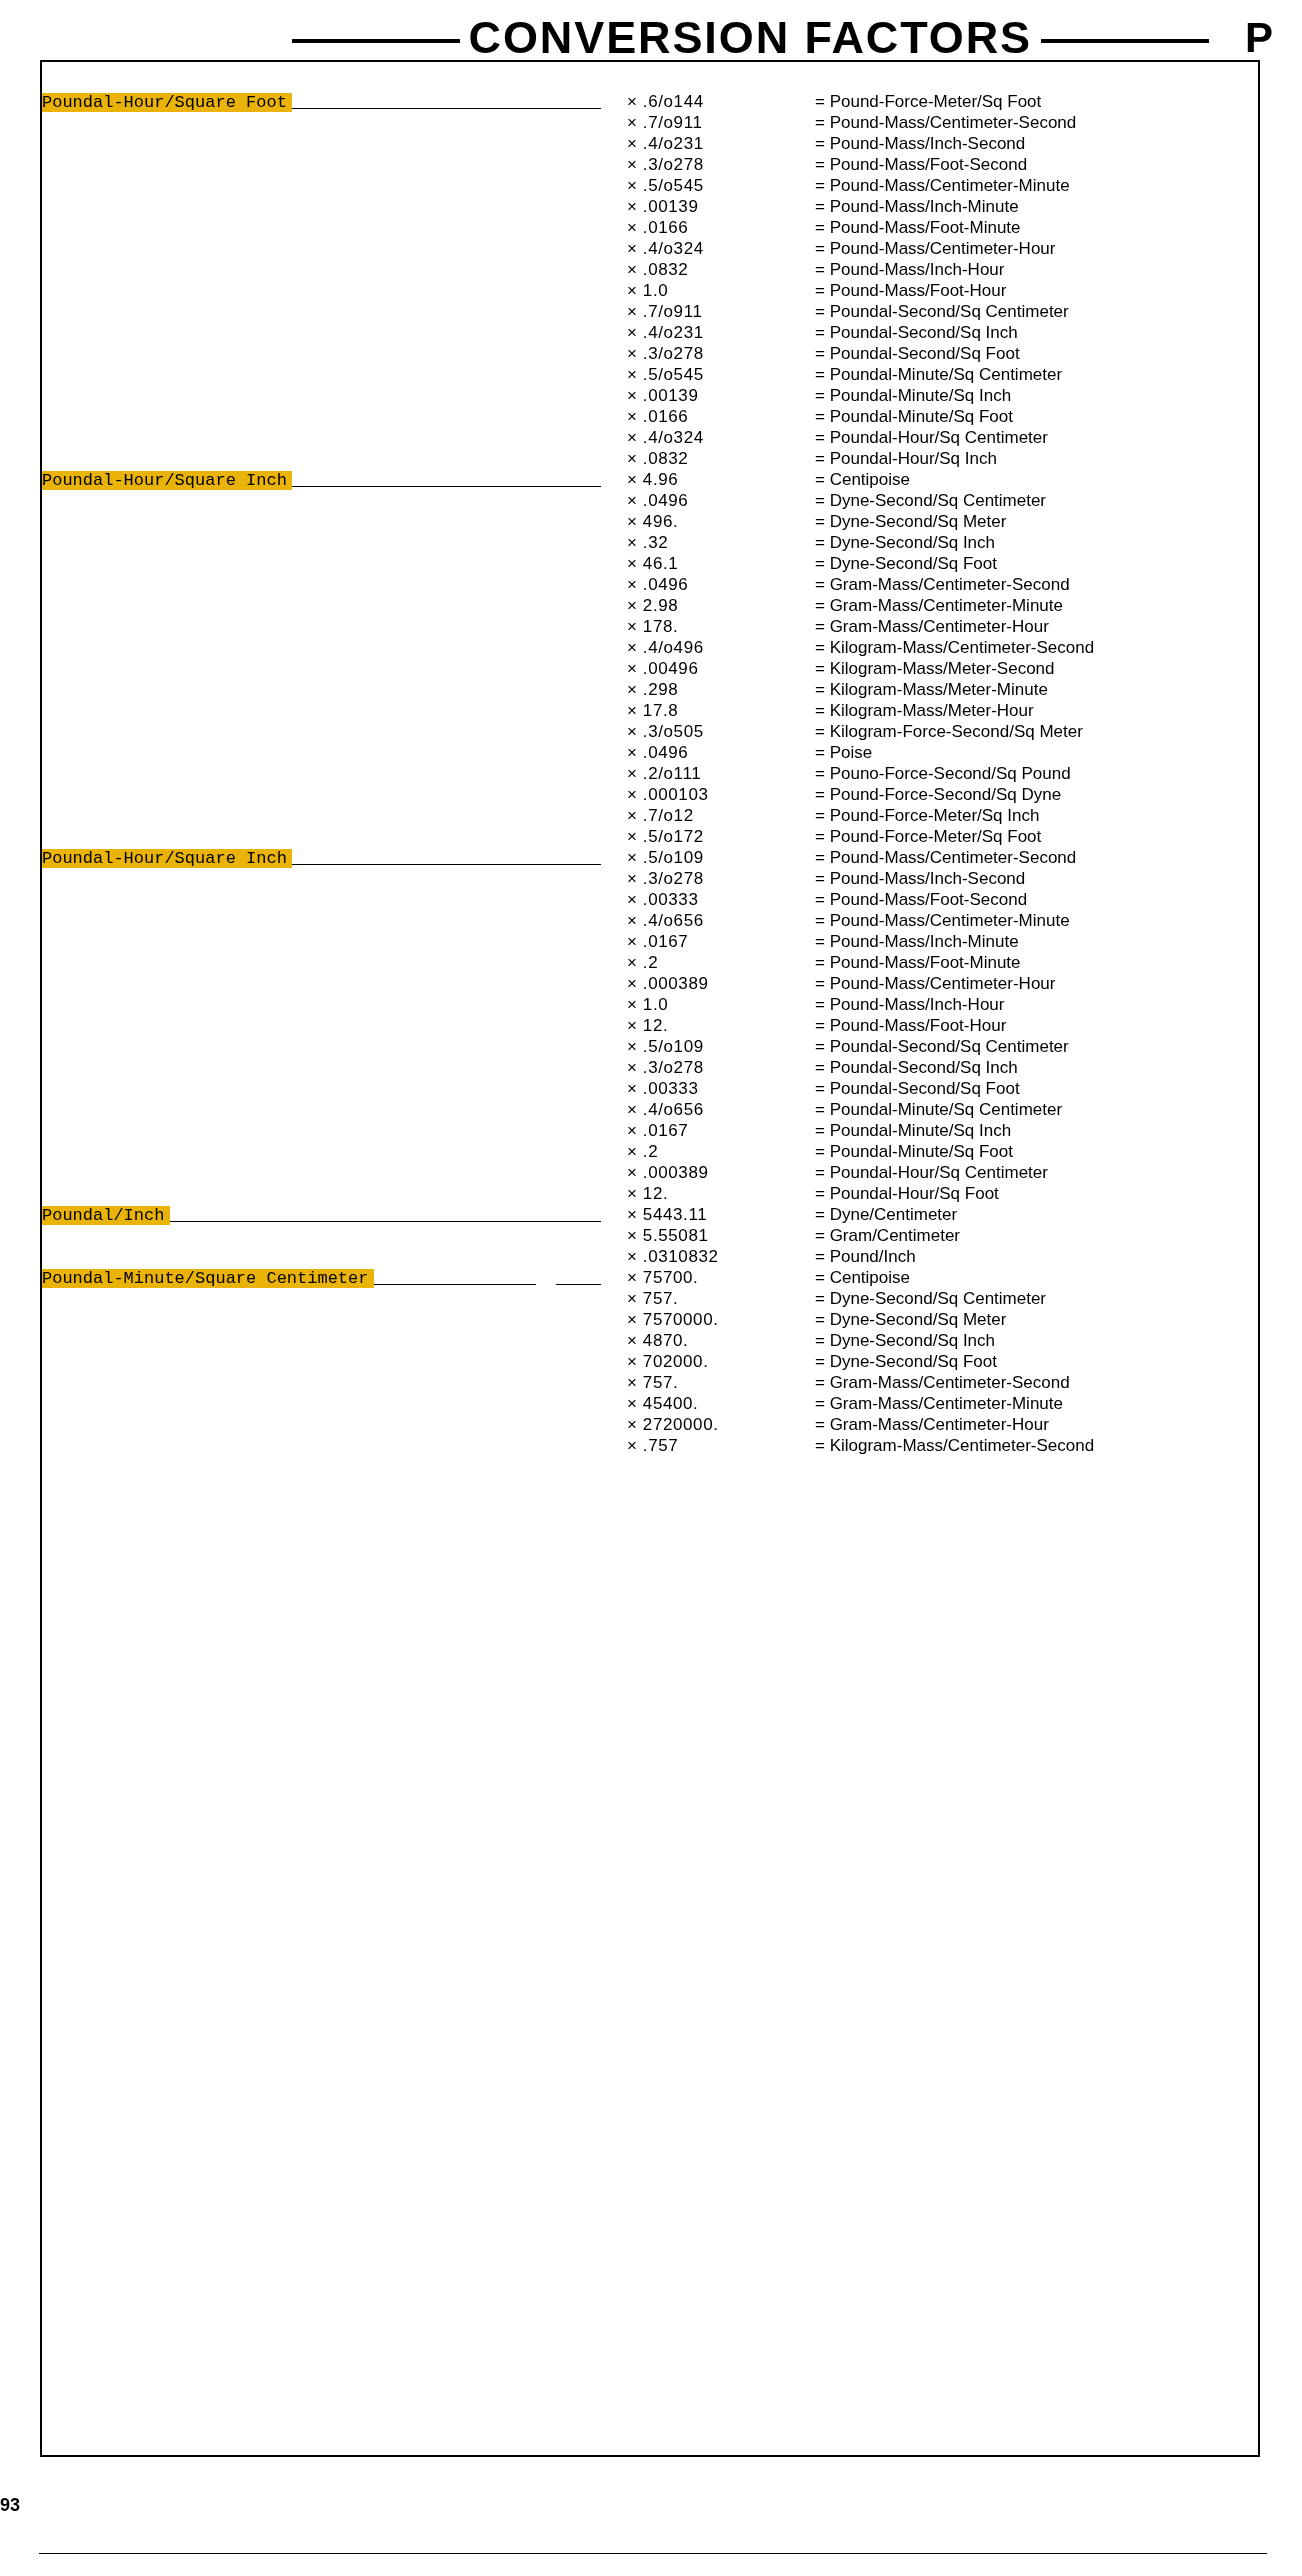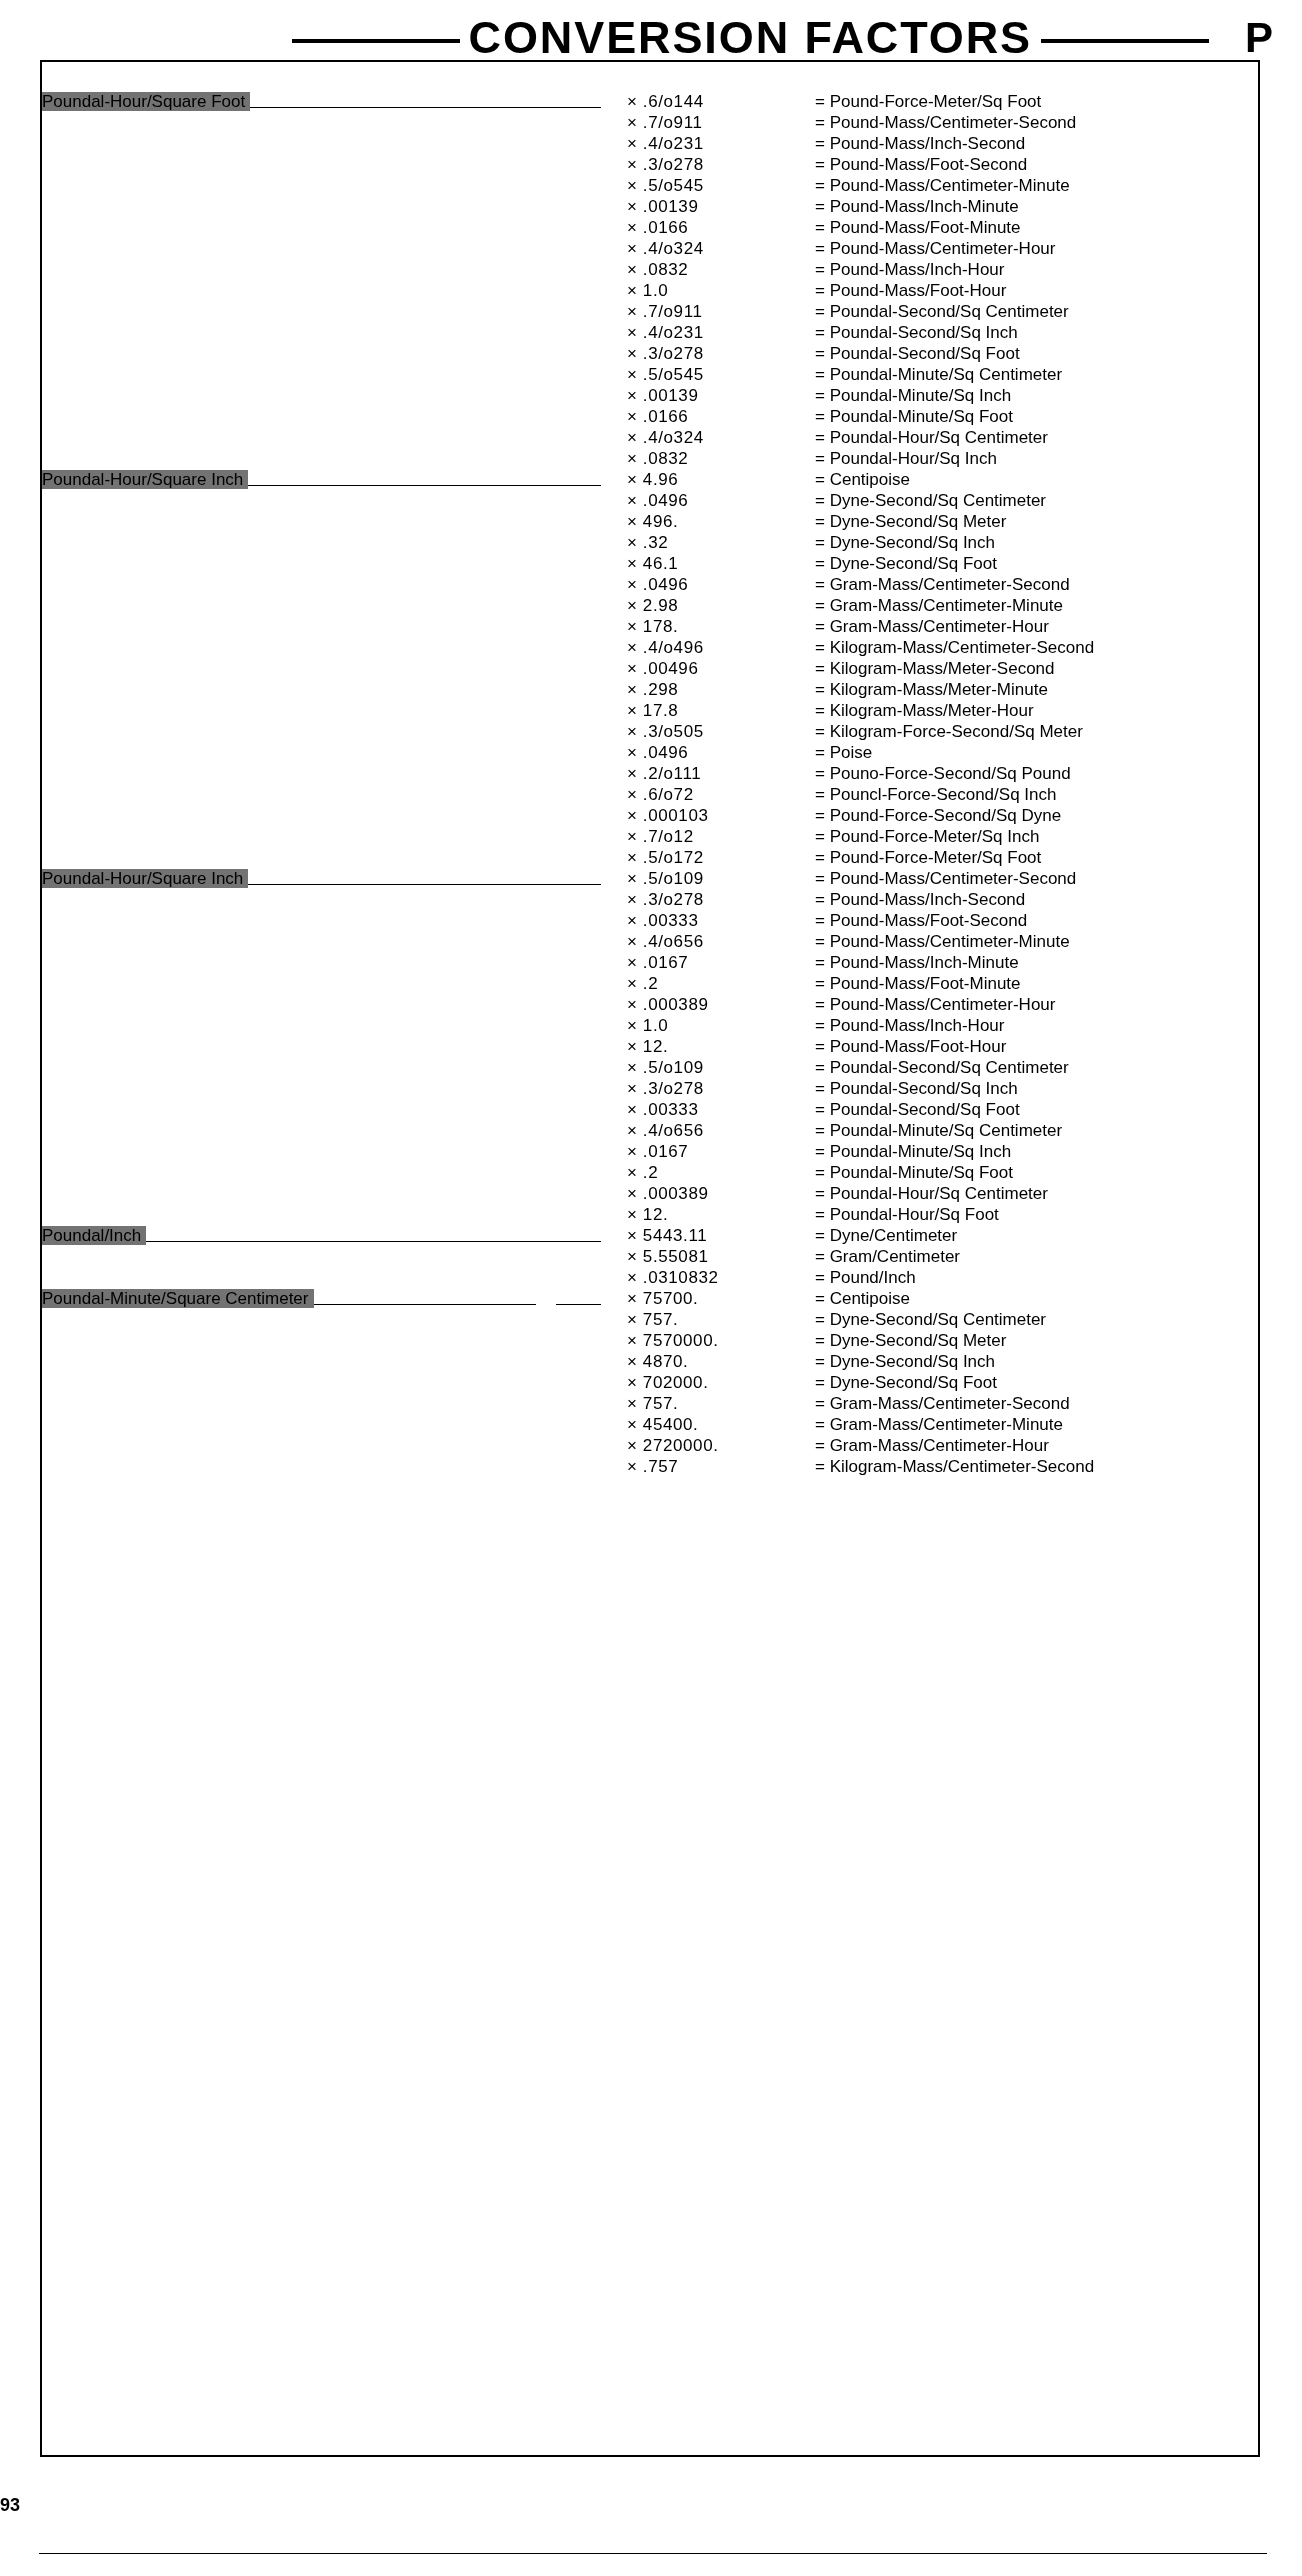--- a/index.html
+++ b/index.html
@@ -84,22 +84,23 @@
   .c-unit {
     width: 585px;
     position: relative;
     white-space: nowrap;
     padding-left: 0px;
     box-sizing: border-box;
   }
   .c-unit .utext {
     position: relative;
     z-index: 2;
-    background: #737373;
+    background: #eab308;
     padding-right: 5.2px;
+    font-family: Liberation Mono, monospace;
   }
   .c-unit .lead {
     position: absolute;
     left: 0;
     right: 26px;
     bottom: 4.5px;
     border-bottom: 1.9px solid #000;
     z-index: 1;
   }
   .c-unit .lead.split {
@@ -315,25 +316,20 @@
         <div class="c-factor mult">× .0496</div>
         <div class="c-result">= Poise</div>
       </div>
       <div class="row">
         <div class="c-unit"></div>
         <div class="c-factor mult">× .2/o111</div>
         <div class="c-result">= Pouno-Force-Second/Sq Pound</div>
       </div>
       <div class="row">
         <div class="c-unit"></div>
-        <div class="c-factor mult">× .6/o72</div>
-        <div class="c-result">= Pouncl-Force-Second/Sq Inch</div>
-      </div>
-      <div class="row">
-        <div class="c-unit"></div>
         <div class="c-factor mult">× .000103</div>
         <div class="c-result">= Pound-Force-Second/Sq Dyne</div>
       </div>
       <div class="row">
         <div class="c-unit"></div>
         <div class="c-factor mult">× .7/o12</div>
         <div class="c-result">= Pound-Force-Meter/Sq Inch</div>
       </div>
       <div class="row">
         <div class="c-unit"></div>

